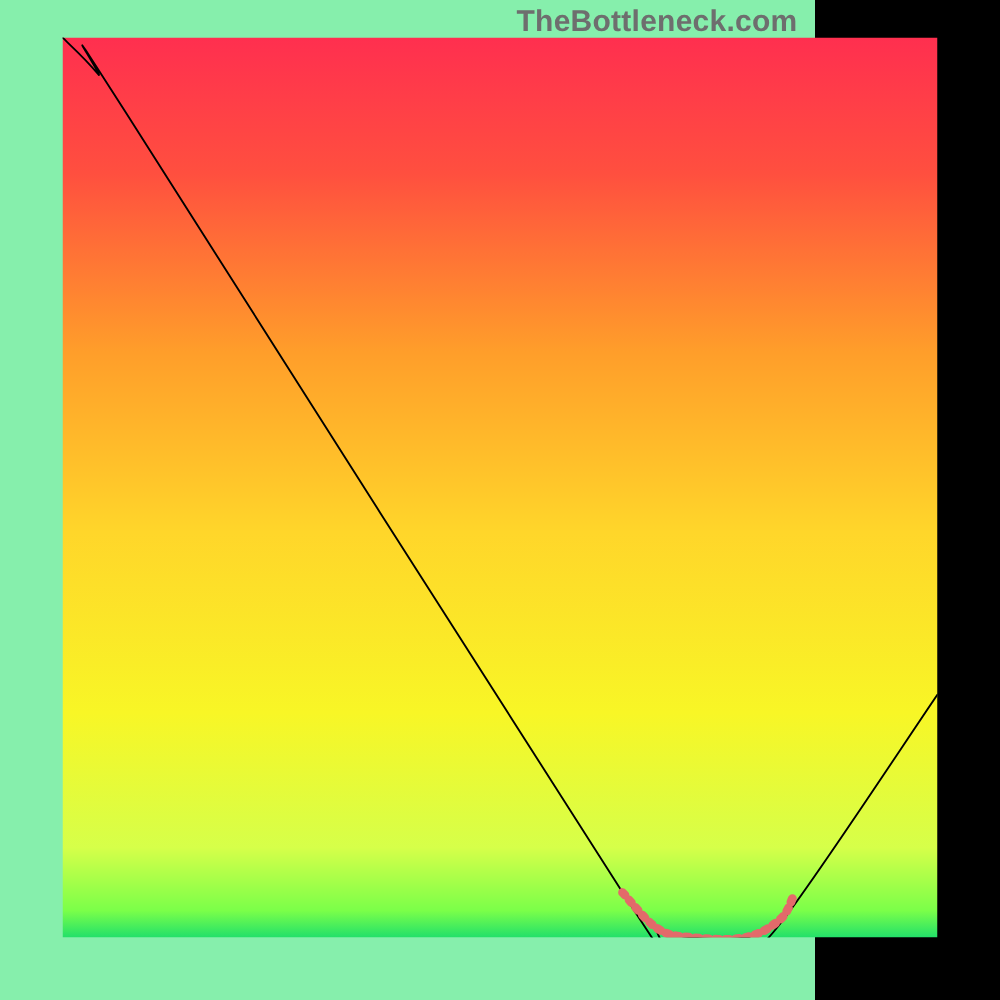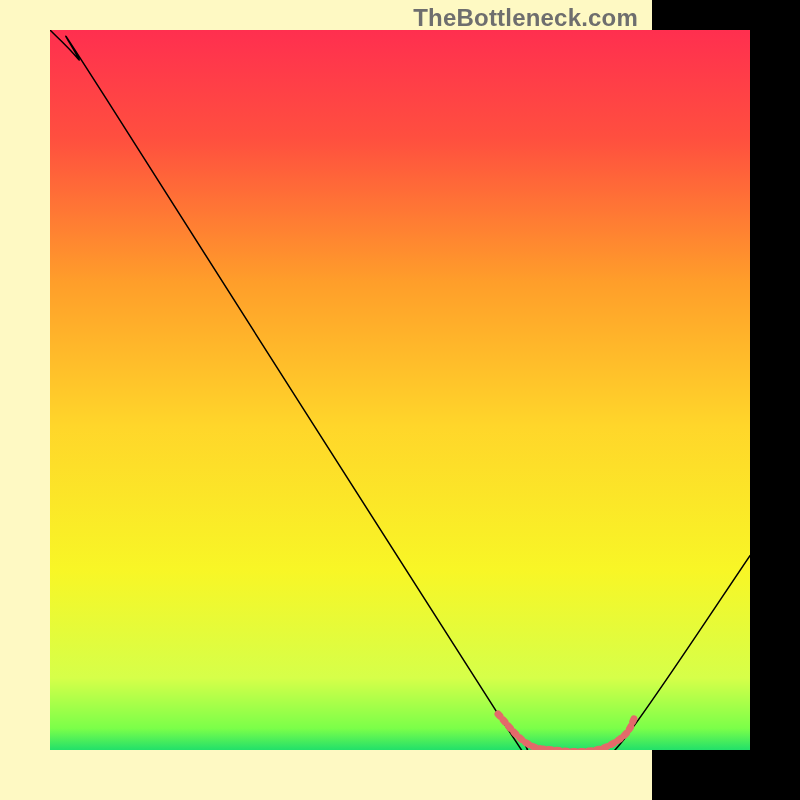--- a/index.html
+++ b/index.html
@@ -7,21 +7,21 @@
     padding: 0;
     width: 800px;
     height: 800px;
     background: #000;
     overflow: hidden;
   }
   .container {
     position: relative;
     width: 652px;
     height: 800px;
-    background: #fef9c3;
+    background: #86efac;
     text-align: right;
   }
   .watermark {
     position: absolute;
     top: 4px;
     right: 14px;
     font-family: Arial, Helvetica, sans-serif;
     font-size: 24px;
     font-weight: 600;
     color: #6e6e6e;

